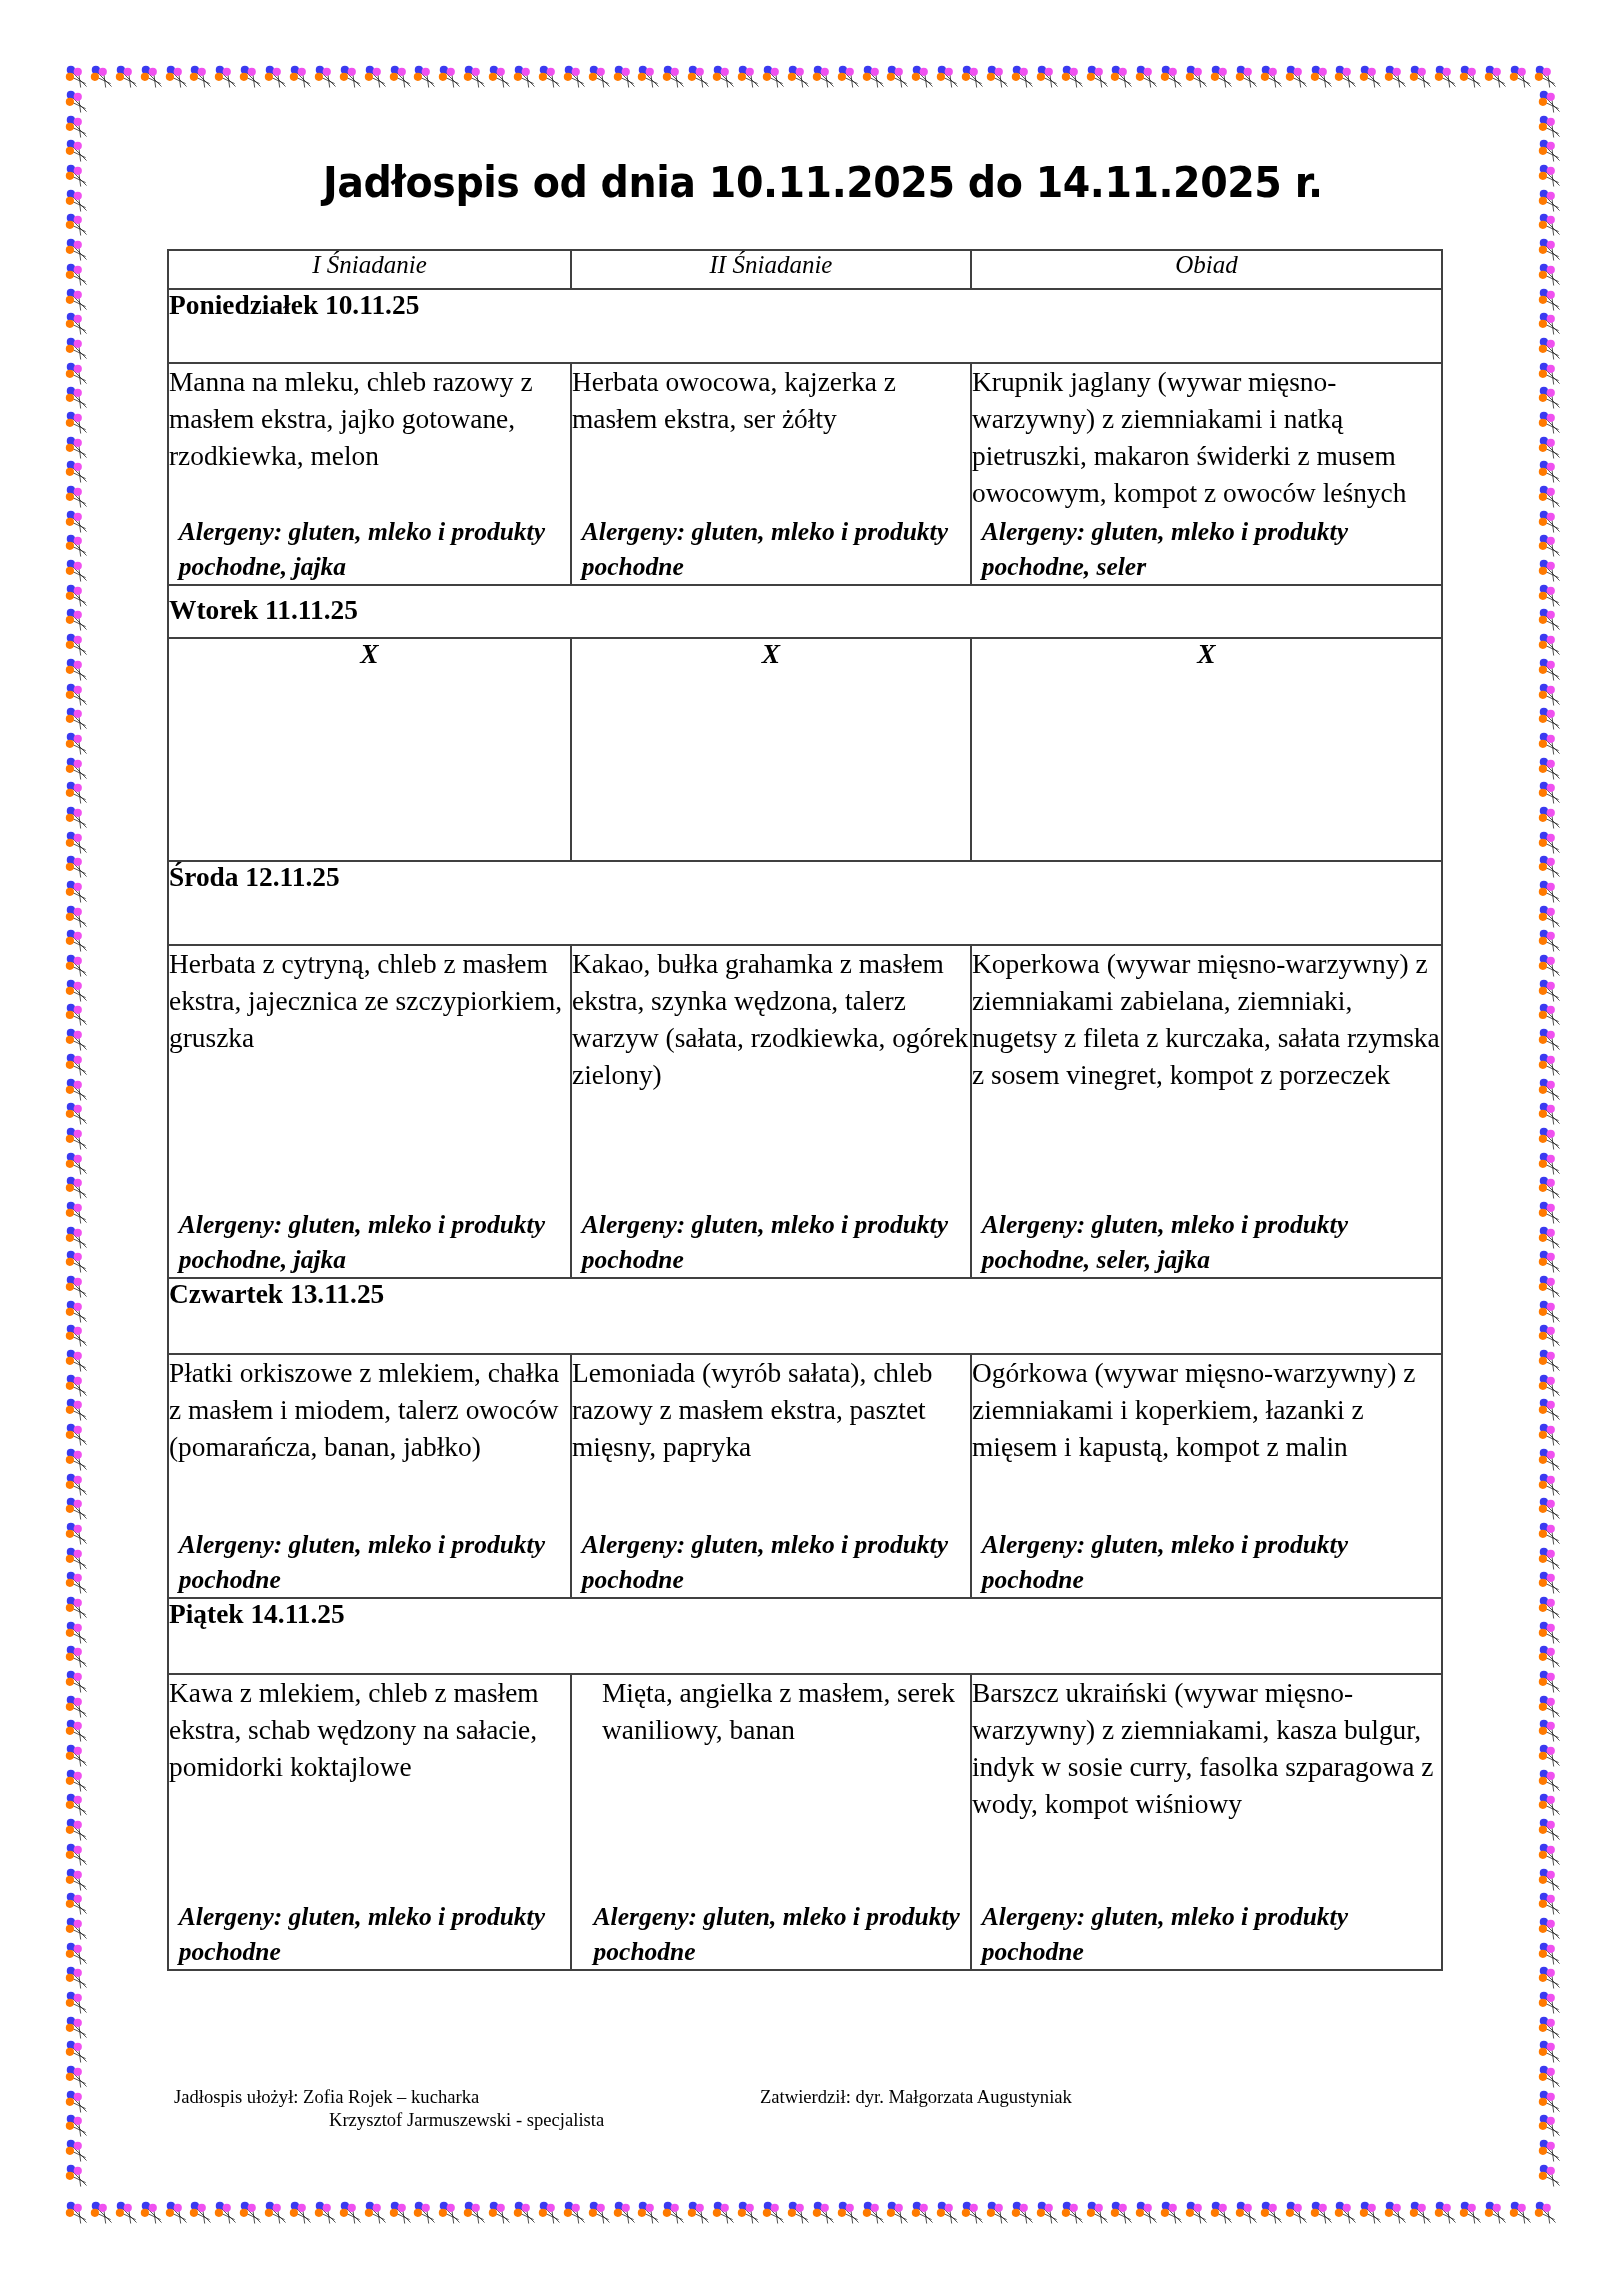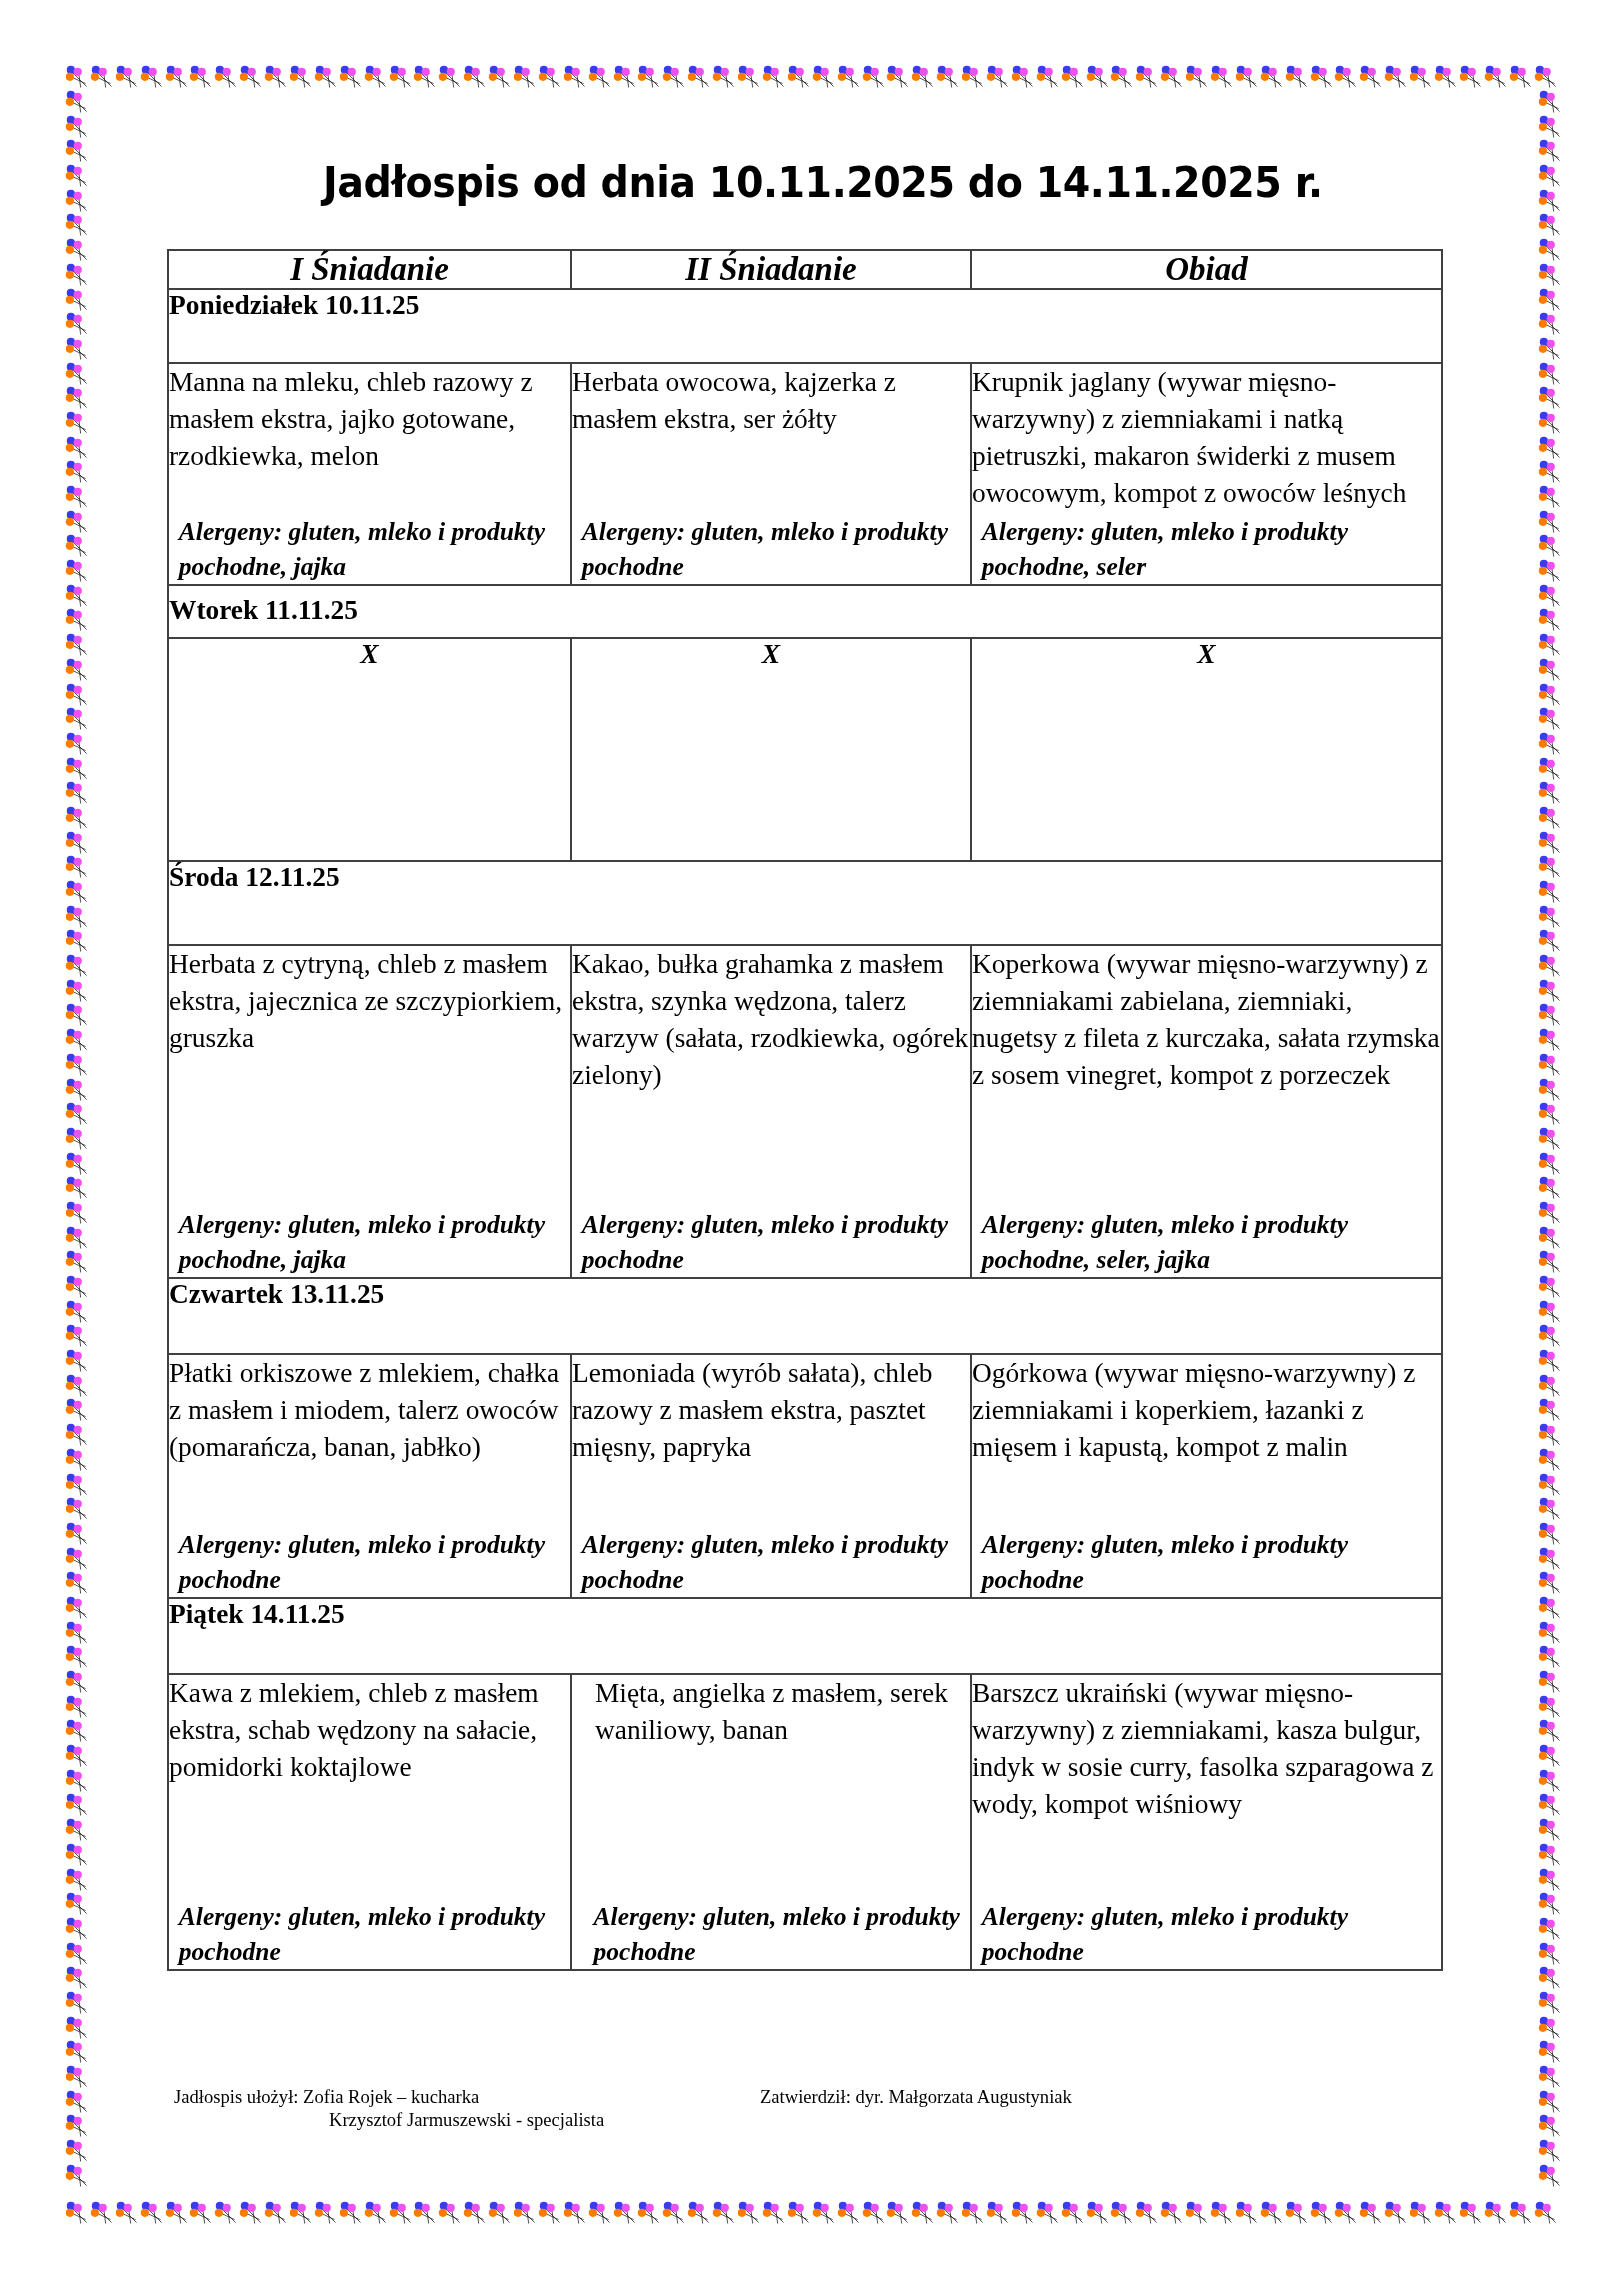--- a/index.html
+++ b/index.html
@@ -14,21 +14,21 @@
   .border-right { left:1538px; top:90px; width:29px; height:2113px; }
   .balloon { width:24.5px; height:24.5px; flex:0 0 auto; position:relative; }
   .border-top .balloon, .border-bottom .balloon { margin-right:0.4px; }
   .border-left .balloon, .border-right .balloon { margin-bottom:0.2px; }
   .balloon svg { width:24.5px; height:24.5px; display:block; }
 
   .title { position:absolute; left:323px; top:157px; width:1078px; font-family:"DejaVu Sans", sans-serif; font-weight:bold; font-size:43px; letter-spacing:-0.5px; white-space:nowrap; transform:scaleX(0.92); transform-origin:left center; }
 
   table.menu { position:absolute; left:167px; top:249px; width:1274px; border-collapse:collapse; table-layout:fixed; }
   table.menu td, table.menu th { border:2px solid #404040; padding:0; vertical-align:top; }
-  th.col-head { font-style:italic; font-weight:bold; font-size:33px; height:37px; vertical-align:middle; transform:scaleY(1); }
+  th.col-head { font-style:italic; font-weight:normal; font-size:25px; height:37px; vertical-align:middle; transform:scaleY(1); }
   td.day { text-align:left; font-weight:bold; font-size:27.4px; vertical-align:bottom; }
   td.day span { display:inline-block; padding-bottom:2px; }
   td.cell { font-size:27.4px; line-height:37px; padding:2px 7.8px 0 9.8px; position:relative; }
   .dish { white-space:normal; }
   .allergen { font-weight:bold; font-style:italic; font-size:25.5px; line-height:35px; position:absolute; left:9.8px; right:3.9px; bottom:0;margin-top:14px; }
   td.xcell { text-align:center; vertical-align:middle; font-style:italic; font-weight:bold; font-size:27.4px; }
 
   .footer { position:absolute; font-size:18.6px; white-space:nowrap; }
 </style>
 </head>
@@ -3026,21 +3026,21 @@
     </tr>
 
     <tr>
         <td class="day" colspan="3" style="height:74px"><span>Piątek 14.11.25</span></td>
       </tr>
     <tr style="height:296px">
       <td class="cell">
           <div class="dish">Kawa z mlekiem, chleb z masłem ekstra, schab wędzony na sałacie, pomidorki koktajlowe</div>
           <div class="allergen">Alergeny: gluten, mleko i produkty pochodne</div>
         </td>
-      <td class="cell" style="padding-left:23px">
+      <td class="cell" style="padding-left:30px">
           <div class="dish">Mięta, angielka z masłem, serek waniliowy, banan</div>
           <div class="allergen" style="left:21.6px">Alergeny: gluten, mleko i produkty pochodne</div>
         </td>
       <td class="cell">
           <div class="dish">Barszcz ukraiński (wywar mięsno-warzywny) z ziemniakami, kasza bulgur, indyk w sosie curry, fasolka szparagowa z wody, kompot wiśniowy</div>
           <div class="allergen">Alergeny: gluten, mleko i produkty pochodne</div>
         </td>
     </tr>
   </tbody>
 </table>

